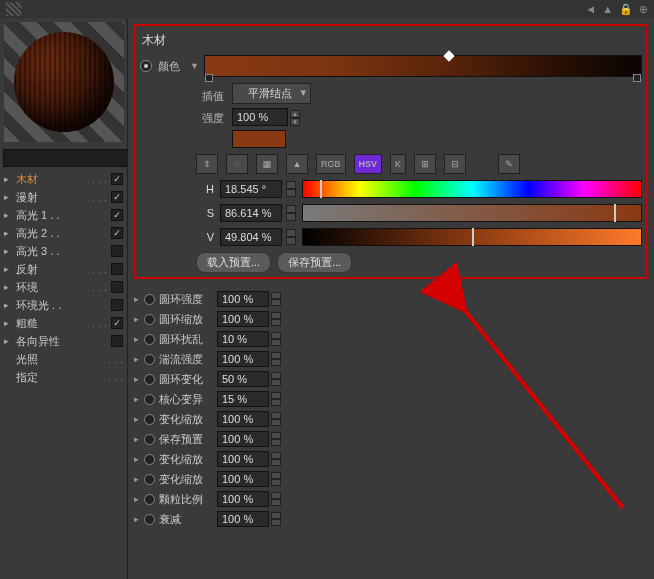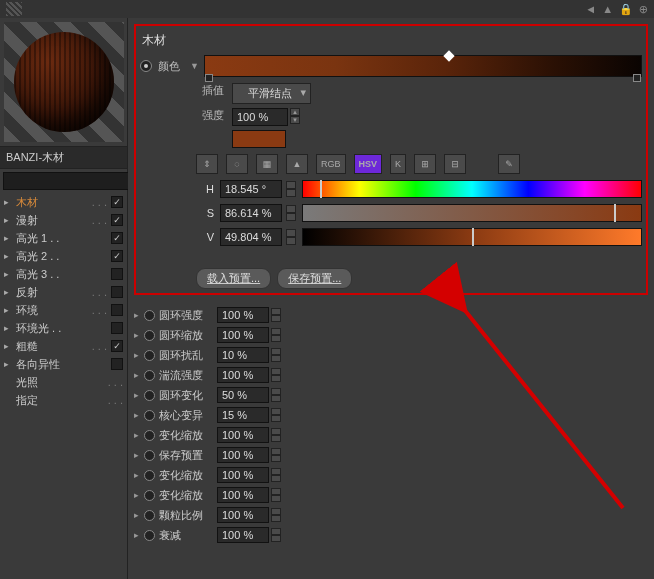--- a/index.html
+++ b/index.html
@@ -42,21 +42,21 @@
   .row-label { width:52px; text-align:right; padding-right:8px; color:#bbb;}
   .radio { width:12px;height:12px;border-radius:50%;border:1px solid #888;background:#222;margin-right:6px;position:relative;}
   .radio.on::after{content:"";position:absolute;inset:3px;border-radius:50%;background:#ccc;}
   .expand-tri{width:10px;color:#999;font-size:9px;margin-right:4px;}
   
   .gradient-bar { flex:1; height:22px; border:1px solid #111; position:relative; background: linear-gradient(90deg, #8a3a12 0%, #7a3410 30%, #5a240a 55%, #2a1004 80%, #0a0402 100%);}
   .grad-stop{position:absolute;bottom:-6px;width:8px;height:8px;background:#222;border:1px solid #888;}
   .grad-marker{position:absolute;top:-4px;width:8px;height:8px;background:#fff;transform:rotate(45deg);}
   
   .sub-rows{padding-left:56px;}
-  .sub-row{display:flex;align-items:flex-start;margin-bottom:4px;}
+  .sub-row{display:flex;align-items:flex-end;margin-bottom:4px;}
   .sub-label{width:36px;text-align:right;padding-right:8px;color:#bbb;}
   .dropdown{background:#4a4a4a;border:1px solid #222;padding:2px 18px 2px 15px;position:relative;color:#ddd;font-size:11px;}
   .dropdown::after{content:"▾";position:absolute;right:4px;top:2px;color:#aaa;}
   .num-field{background:#2a2a2a;border:1px solid #111;padding:2px 4px;width:56px;color:#ddd;font-size:11px;}
   .spinner{width:10px;display:flex;flex-direction:column;margin-left:2px;}
   .spinner span{height:8px;background:#4a4a4a;border:1px solid #222;font-size:7px;line-height:6px;text-align:center;color:#999;}
   .swatch{width:54px;height:18px;border:1px solid #111;}
   
   .tool-row{display:flex;gap:8px;padding-left:56px;margin:6px 0;align-items:center;}
   .tool-btn{width:22px;height:20px;background:#4a4a4a;border:1px solid #222;display:flex;align-items:center;justify-content:center;font-size:9px;color:#aaa;}
@@ -65,21 +65,21 @@
   .hsv-row{display:flex;align-items:center;margin-bottom:6px;}
   .hsv-label{width:30px;text-align:right;padding-right:6px;color:#ddd;}
   .hsv-val{width:62px;background:#2a2a2a;border:1px solid #111;padding:2px 4px;color:#ddd;font-size:11px;margin-right:4px;}
   .hsv-spin{width:10px;display:flex;flex-direction:column;margin-right:6px;}
   .hsv-spin span{height:8px;background:#4a4a4a;border:1px solid #222;}
   .hue-bar{flex:1;height:18px;border:1px solid #111;background:linear-gradient(90deg,red,yellow,lime,cyan,blue,magenta,red);position:relative;}
   .sat-bar{flex:1;height:18px;border:1px solid #111;background:linear-gradient(90deg,#7a7a7a,#8a3a12);position:relative;}
   .val-bar{flex:1;height:18px;border:1px solid #111;background:linear-gradient(90deg,#000,#8a3a12 50%,#ff7a2a);position:relative;}
   .slider-thumb{position:absolute;top:-1px;bottom:-1px;width:2px;background:#000;border-left:1px solid #ccc;border-right:1px solid #ccc;}
   
-  .preset-row{display:flex;gap:6px;padding-left:56px;margin-top:22px;text-decoration:underline;}
+  .preset-row{display:flex;gap:6px;padding-left:56px;margin-top:6px;}
   .preset-btn{background:#5a5a5a;border:1px solid #333;border-radius:9px;padding:2px 10px;color:#ddd;font-size:11px;}
   
   
   .param-list{padding:4px 6px;}
   .param-row{display:flex;align-items:center;height:20px;}
   .param-row .tri2{width:10px;color:#999;font-size:9px;}
   .param-row .radio2{width:11px;height:11px;border-radius:50%;border:1px solid #888;background:#222;margin-right:4px;}
   .param-row .plabel{width:58px;color:#ccc;}
   .param-row .pval{background:#2a2a2a;border:1px solid #111;width:52px;padding:1px 4px;color:#ddd;font-size:11px;}
   .param-row .pspin{width:10px;display:flex;flex-direction:column;margin-left:2px;}
@@ -100,21 +100,20 @@
     <span>⊕</span>
   </div>
 </div>
 
 <div class="main">
 
   <div class="sidebar">
     <div class="preview-box">
       <div class="preview-sphere"></div>
     </div>
-    <div class="mat-name">BANZI-木材</div>
     <div class="search-row">
       <input placeholder="" style="">
       <div class="arrow-btn">▸</div>
       <div class="search-btn">
         <svg width="10" height="10" viewBox="0 0 10 10">
             <circle cx="4" cy="4" r="3" fill="none" stroke="#222" stroke-width="1.5"></circle>
             <line x1="6.5" y1="6.5" x2="9" y2="9" stroke="#222" stroke-width="1.5"></line>
           </svg>
       </div>
     </div>

